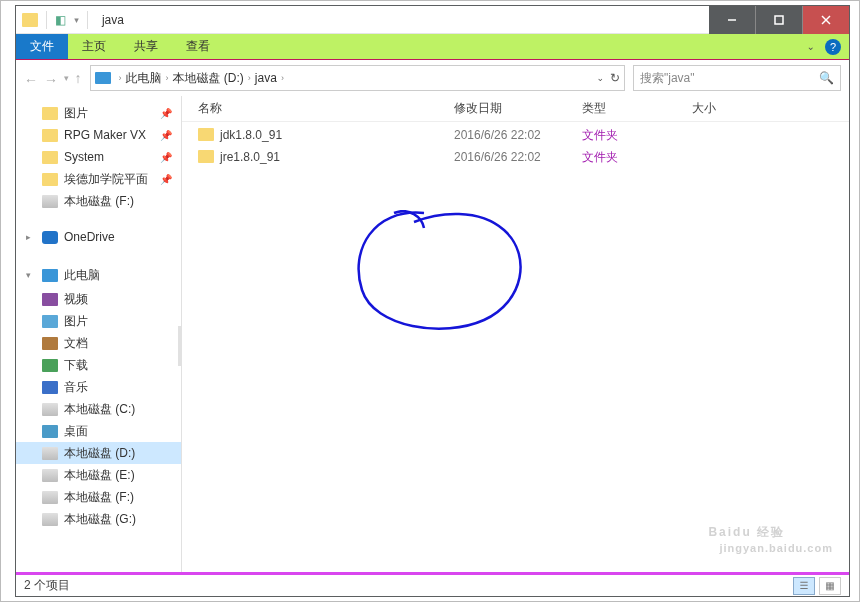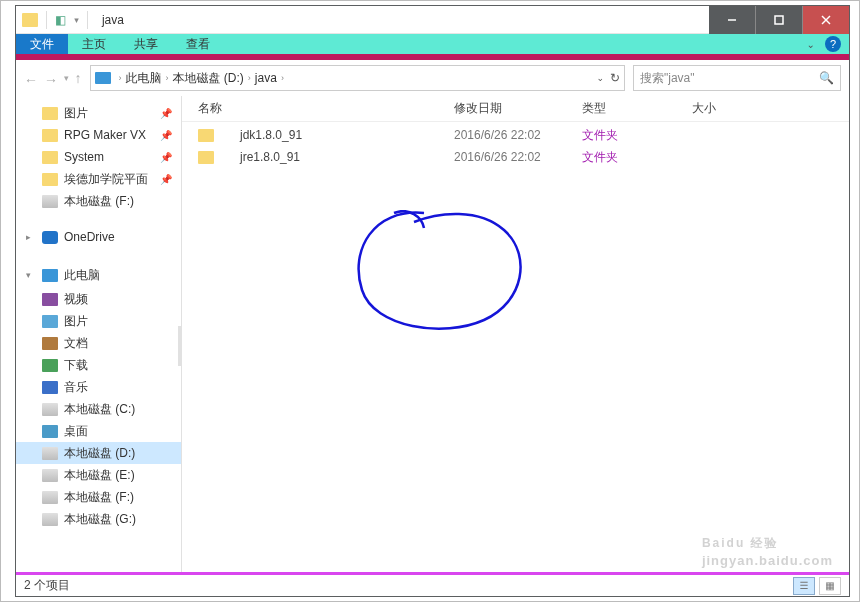--- a/index.html
+++ b/index.html
@@ -13,21 +13,21 @@
 .titlebar .qat .folder-ico { width: 16px; height: 14px; background: #f8d873; border-radius: 1px; }
 .titlebar .qat .divider { width: 1px; height: 18px; background: #ddd; }
 .titlebar .title-text { margin-left: 8px; color: #333; }
 .titlebar .win-controls { margin-left: auto; display: flex; }
 .titlebar .win-btn { width: 46px; height: 28px; display: flex; align-items: center; justify-content: center; color: #fff; }
 .titlebar .win-btn.dark { background: #585b5d; }
 .titlebar .win-btn.close { background: #c75050; }
 .titlebar .win-sep { width: 1px; background: #888; }
 
 
-.ribbon { height: 26px; background: #5eead4; display: flex; align-items: stretch; border-bottom: 6px solid #be185d; justify-content: space-between; }
+.ribbon { height: 26px; background: #bef264; display: flex; align-items: stretch; border-bottom: 1px solid #be185d; justify-content: space-between; }
 .ribbon .file-tab { background: #1979ca; color: #fff; padding: 0 14px; display: flex; align-items: center; }
 .ribbon .tab { padding: 0 14px; display: flex; align-items: center; color: #333; }
 .ribbon .right { margin-left: auto; display: flex; align-items: center; gap: 10px; padding-right: 8px; }
 .ribbon .chev { color: #555; font-size: 10px; }
 .ribbon .help { width: 16px; height: 16px; border-radius: 50%; background: #0b6cc0; color: #fff; display: flex; align-items: center; justify-content: center; font-size: 11px; }
 
 
 .addr-row { height: 36px; display: flex; align-items: center; padding: 4px 8px; gap: 8px; }
 .nav-arrows { display: flex; align-items: center; gap: 6px; color: #aaa; }
 .nav-arrows span { font-size: 14px; }
@@ -63,35 +63,35 @@
 .col-headers { height: 26px; display: flex; align-items: center; border-bottom: 1px solid #eee; color: #444; padding-left: 16px; }
 .col-headers .col { padding-right: 16px; }
 .col-headers .c-name { width: 256px; display:flex; align-items:center; }
 .col-headers .c-date { width: 128px; }
 .col-headers .c-type { width: 110px; }
 .col-headers .c-size { width: 80px; }
 
 .rows { flex: 1; padding-top: 2px; position: relative; }
 .row { height: 22px; display: flex; align-items: center; padding-left: 16px; color: #444; }
 .row .ico { width: 16px; height: 13px; background: #f8d873; margin-right: 6px; border-radius: 1px; }
-.row .c-name { width: 256px; display: flex; align-items: flex-end; gap: 20px; }
+.row .c-name { width: 256px; display: flex; align-items: flex-start; }
 .row .c-date { width: 128px; color: #777; }
 .row .c-type { width: 110px; color: #a21caf; }
 .row .c-size { width: 80px; }
 
 .annot { position: absolute; left: 172px; top: 88px; width: 180px; height: 130px; pointer-events: none; }
 
 
 .status { height: 24px; border-top: 3px solid #d946ef; display: flex; align-items: center; padding: 0 8px; color: #444; }
 .status .view-toggles { margin-left: auto; display: flex; gap: 4px; }
 .status .vt { width: 22px; height: 18px; border: 1px solid #ccc; display:flex; align-items:center; justify-content:center; font-size:10px; color:#777; }
 .status .vt.active { background: #cde8ff; border-color:#8ac; }
 
-.watermark { position: absolute; right: 16px; bottom: 28px; color: rgba(180,180,180,0.6); font-size: 22px; font-weight: bold; letter-spacing: 2px; pointer-events: none; }
-.watermark .sub { font-size: 13px; display: block; letter-spacing: 1px; }
+.watermark { position: absolute; right: 16px; bottom: 42px; color: rgba(180,180,180,0.6); font-size: 22px; font-weight: bold; letter-spacing: 2px; pointer-events: none; }
+.watermark .sub { font-size: 11px; display: block; letter-spacing: 1px; margin-left: 11px; }
 </style>
 </head>
 <body>
 
 <div class="outer-crop">
   <div class="window">
 
     <div class="titlebar">
       <div class="qat">
         <div class="folder-ico"></div>

